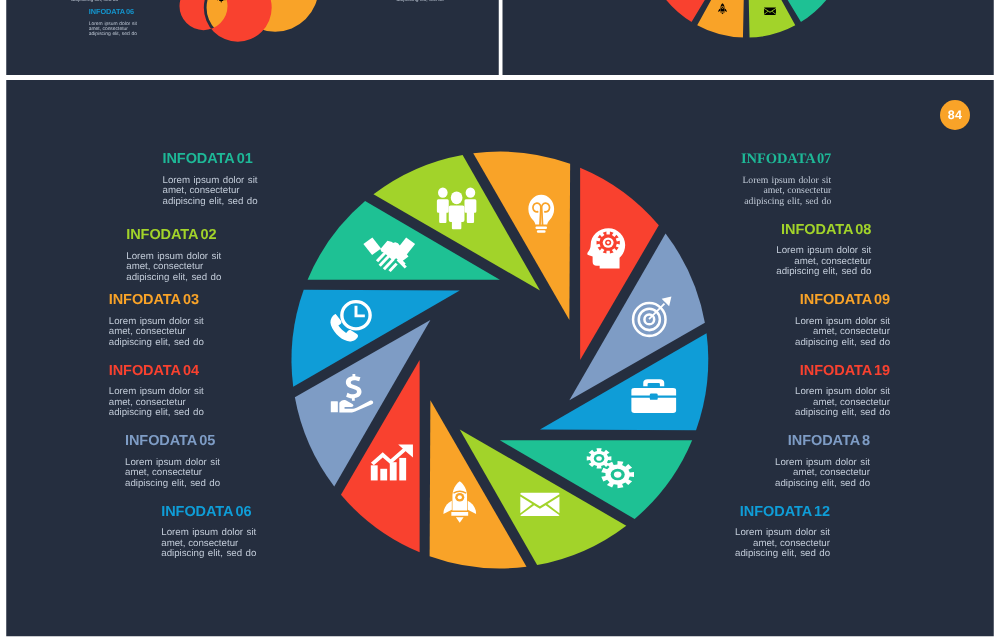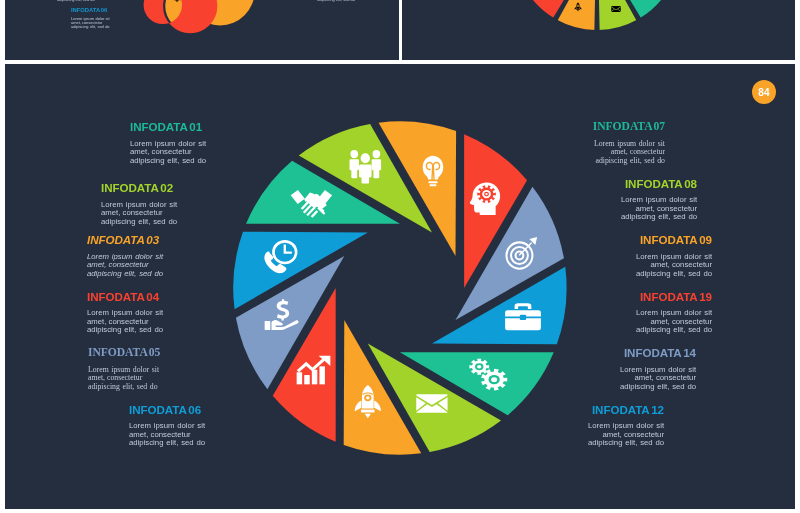--- a/index.html
+++ b/index.html
@@ -249,37 +249,37 @@
       </div>
   </div>
   <div class="item left" style="left:101.0px;top:182px;">
    <div class="title" style="color:#a2d32a">INFODATA 02</div>
    <div class="body">
         <span class="l1">Lorem ipsum dolor sit</span>
         <span class="l2">amet, consectetur</span>
         <span class="l3">adipiscing elit, sed do</span>
       </div>
   </div>
-  <div class="item left" style="left:87.0px;top:234.2px;font-style:italic;">
+  <div class="item left" style="left:87.0px;top:234.2px;">
    <div class="title" style="color:#f9a328">INFODATA 03</div>
    <div class="body">
         <span class="l1">Lorem ipsum dolor sit</span>
         <span class="l2">amet, consectetur</span>
         <span class="l3">adipiscing elit, sed do</span>
       </div>
   </div>
   <div class="item left" style="left:87.0px;top:290.7px;">
    <div class="title" style="color:#f9412f">INFODATA 04</div>
    <div class="body">
         <span class="l1">Lorem ipsum dolor sit</span>
         <span class="l2">amet, consectetur</span>
         <span class="l3">adipiscing elit, sed do</span>
       </div>
   </div>
-  <div class="item left" style="left:88px;top:347.2px;font-family:Liberation Serif, serif;">
+  <div class="item left" style="left:100.0px;top:347.2px;">
    <div class="title" style="color:#7e9cc5">INFODATA 05</div>
    <div class="body">
         <span class="l1">Lorem ipsum dolor sit</span>
         <span class="l2">amet, consectetur</span>
         <span class="l3">adipiscing elit, sed do</span>
       </div>
   </div>
   <div class="item left" style="left:129.0px;top:403.7px;">
    <div class="title" style="color:#0f9dd7">INFODATA 06</div>
    <div class="body">
@@ -315,21 +315,21 @@
   </div>
   <div class="item right" style="right:88.0px;top:290.7px;">
    <div class="title" style="color:#f9412f">INFODATA 19</div>
    <div class="body">
         <span class="l1">Lorem ipsum dolor sit</span>
         <span class="l2">amet, consectetur</span>
         <span class="l3">adipiscing elit, sed do</span>
       </div>
   </div>
   <div class="item right" style="right:104.0px;top:347.2px;">
-   <div class="title" style="color:#7e9cc5">INFODATA 14</div>
+   <div class="title" style="color:#7e9cc5">INFODATA 8</div>
    <div class="body">
         <span class="l1">Lorem ipsum dolor sit</span>
         <span class="l2">amet, consectetur</span>
         <span class="l3">adipiscing elit, sed do</span>
       </div>
   </div>
   <div class="item right" style="right:136.0px;top:403.7px;">
    <div class="title" style="color:#0f9dd7">INFODATA 12</div>
    <div class="body">
         <span class="l1">Lorem ipsum dolor sit</span>

